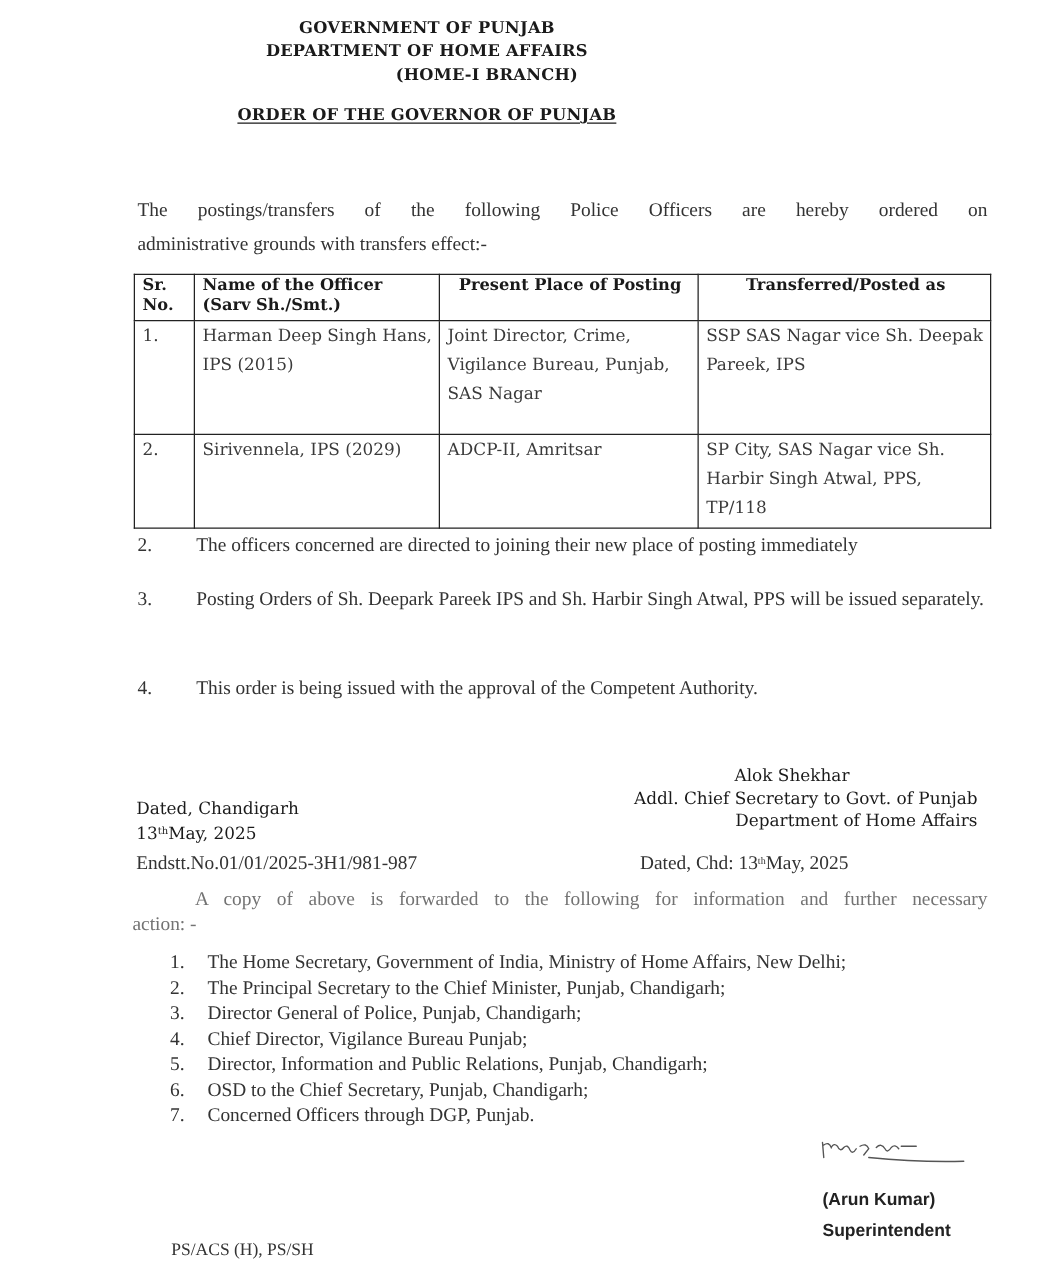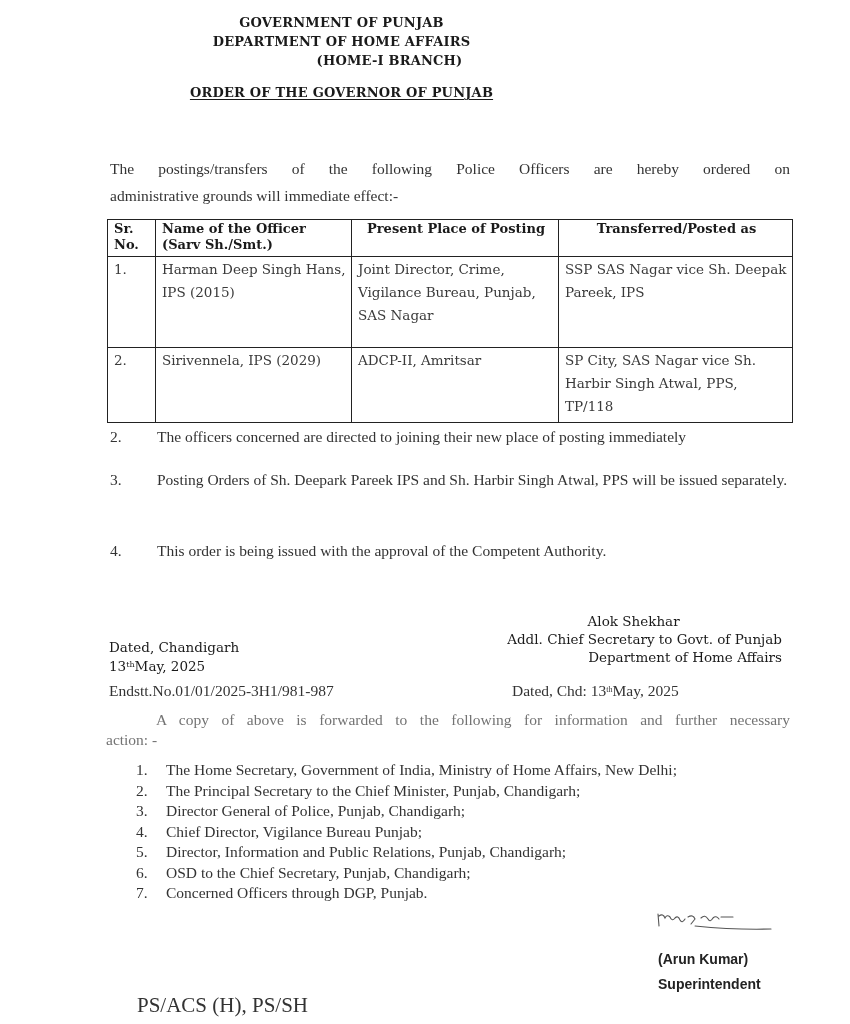--- a/index.html
+++ b/index.html
@@ -64,21 +64,21 @@
 
 <div class="abs hdr" style="top:15px;">GOVERNMENT OF PUNJAB</div>
 <div class="abs hdr" style="top:34px;">DEPARTMENT OF HOME AFFAIRS</div>
 <div class="abs hdr" style="top:53px;padding-left:48px;">(HOME-I BRANCH)</div>
 <div class="abs hdr" style="top:85px;">
   <span class="title-u">ORDER OF THE GOVERNOR OF PUNJAB</span>
 </div>
 
 <div class="abs intro" style="top:155px;">
   <div style="text-align:justify; text-align-last:justify;">The postings/transfers of the following Police Officers are hereby ordered on</div>
-  <div>administrative grounds will immediate effect:-</div>
+  <div>administrative grounds with transfers effect:-</div>
 </div>
 
 <table class="orders">
   <colgroup>
     <col style="width:48px">
     <col style="width:196px">
     <col style="width:207px">
     <col style="width:234px">
   </colgroup>
   <thead>
@@ -170,13 +170,13 @@
 
 <svg class="abs" style="left:655px; top:908px;" width="120" height="30" viewBox="0 0 120 30">
   <path d="M3 6 L4 18 M4 8 Q8 5 10 10 Q12 6 15 9 Q17 14 20 10 Q23 7 25 12 Q27 16 30 11 M33 9 Q38 6 40 11 L36 16 M46 10 Q50 6 53 11 Q55 15 58 10 Q61 7 64 11 M66 9 L78 9 M40 18 Q80 22 116 21" fill="none" stroke="#555" stroke-width="1.1" stroke-linecap="round"></path>
 </svg>
 
 <div class="abs supt" style="top:947px;">
   <div>(Arun Kumar)</div>
   <div>Superintendent</div>
 </div>
 
-<div class="abs" style="left:137px; top:993px; font-size:21px; color:#333;">PS/ACS (H), PS/SH</div>
+<div class="abs" style="left:137px; top:993px; font-size:14px; color:#333;">PS/ACS (H), PS/SH</div>
 
 </body></html>

